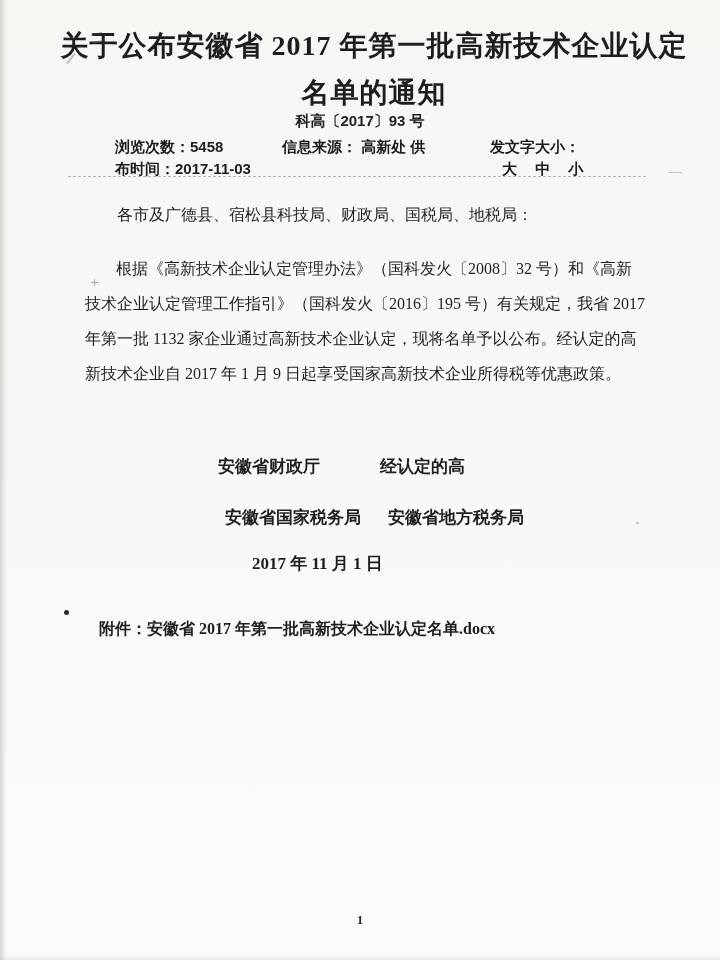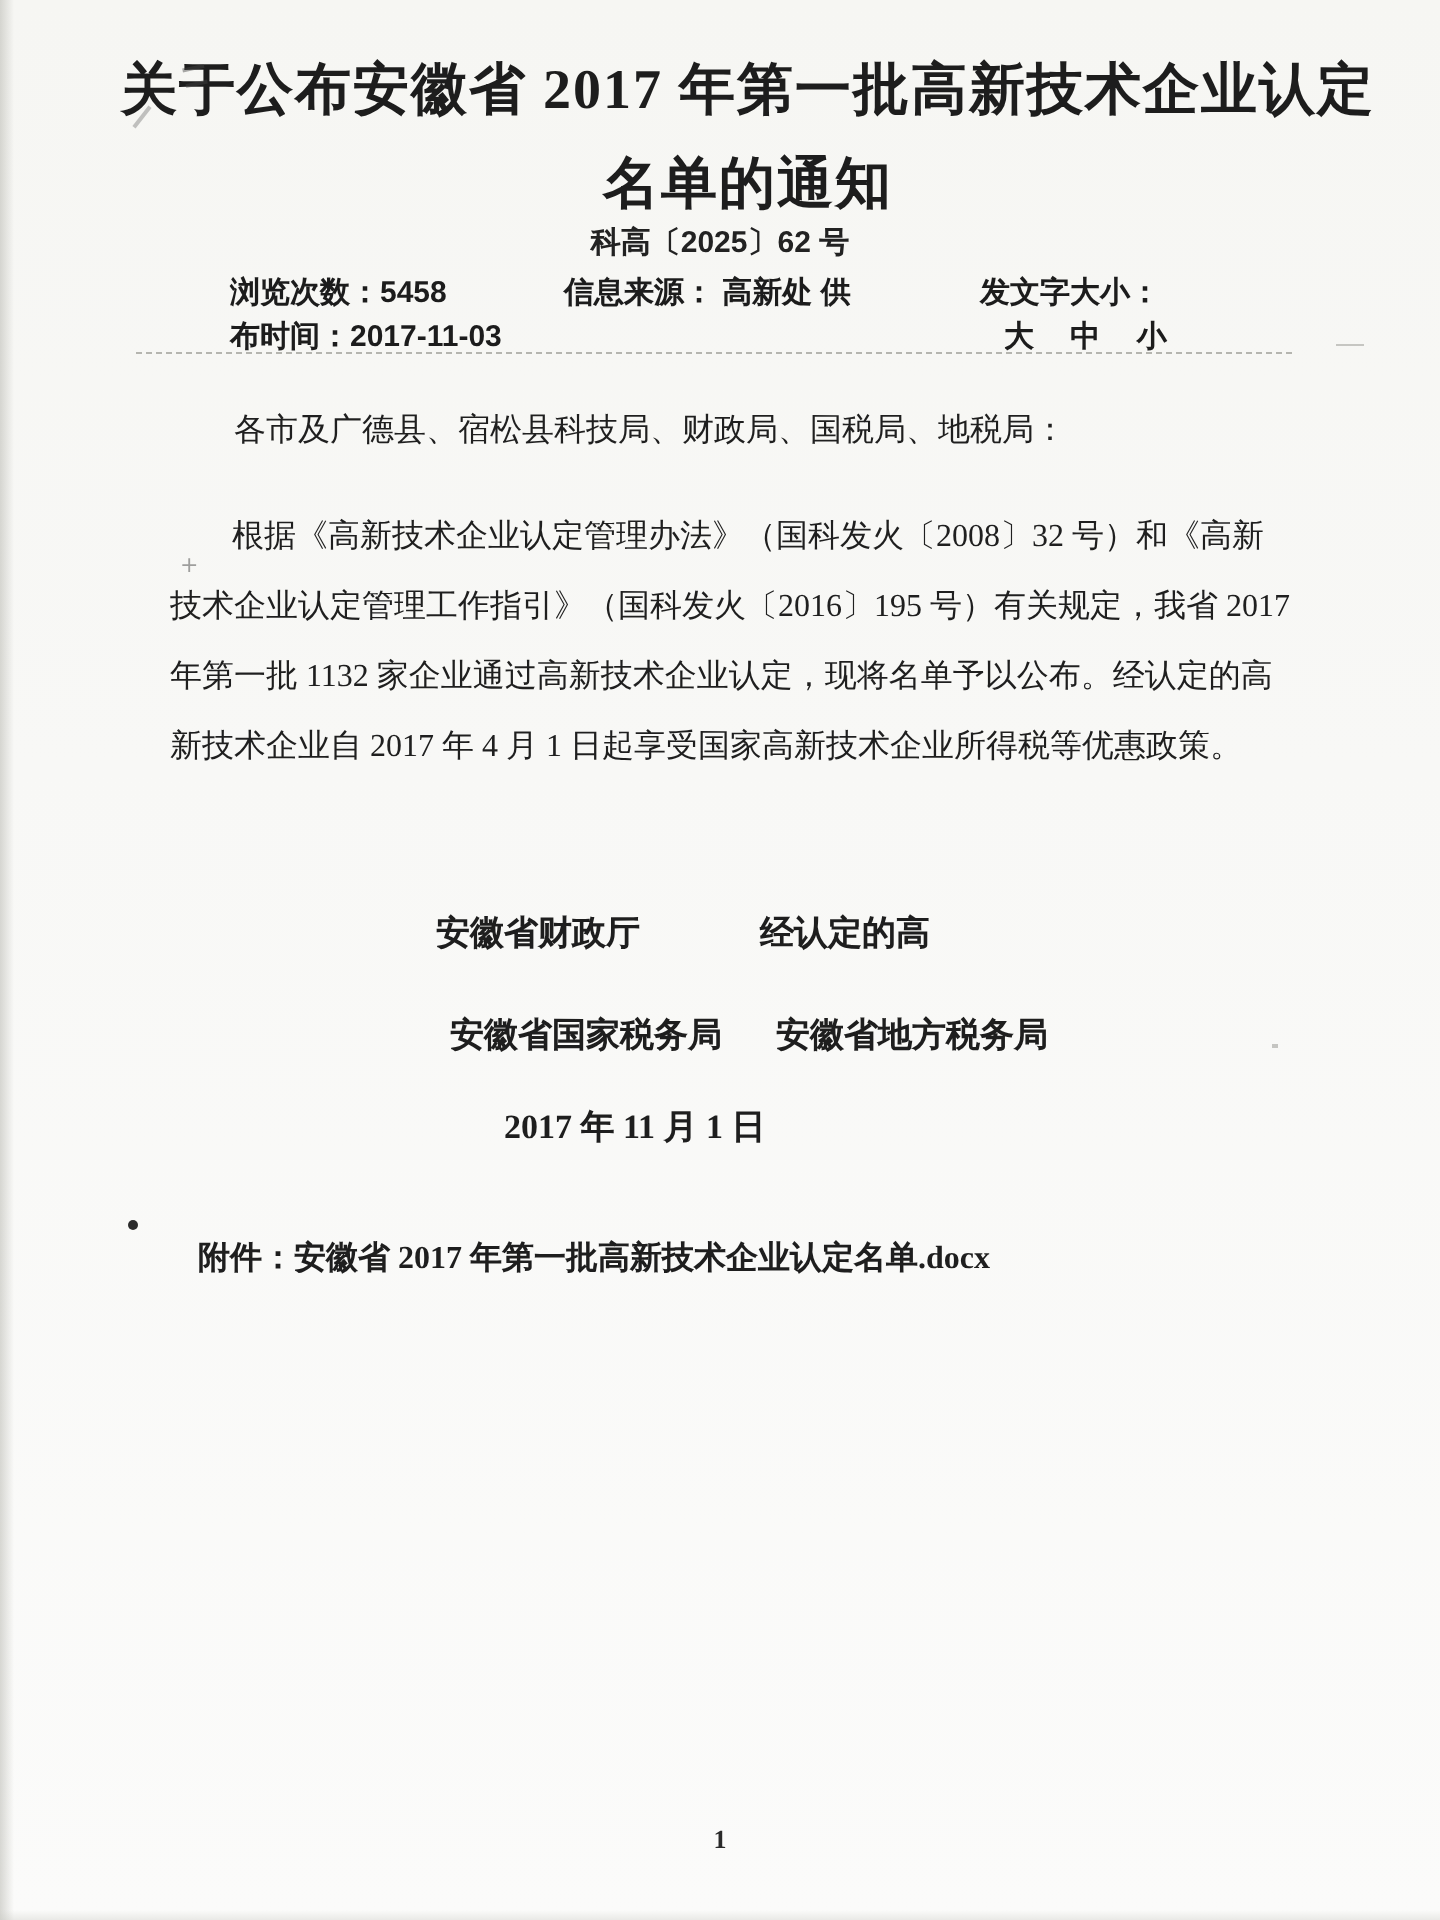--- a/index.html
+++ b/index.html
@@ -176,21 +176,21 @@
 <div class="scan-page">
 
   <div class="edge-left artifact"></div>
   <div class="edge-bottom artifact"></div>
 
   <h1 class="title">
     <span class="tline">关于公布安徽省 2017 年第一批高新技术企业认定</span>
     <span class="tline">名单的通知</span>
   </h1>
 
-  <div class="doc-number">科高〔2025〕62 号</div>
+  <div class="doc-number">科高〔2017〕93 号</div>
 
   <div class="meta-bar">
     <div class="meta-col meta-col1">
       <div>浏览次数：5458</div>
       <div>布时间：2017-11-03</div>
     </div>
     <div class="meta-col meta-col2">信息来源：  高新处  供</div>
     <div class="meta-col meta-col3">
       <div>发文字大小：</div>
       <div class="fs-options">
@@ -202,21 +202,21 @@
   </div>
 
   <div class="separator"></div>
 
   <div class="salutation">各市及广德县、宿松县科技局、财政局、国税局、地税局：</div>
 
   <div class="paragraph">
     <div class="pline indent">根据《高新技术企业认定管理办法》（国科发火〔2008〕32 号）和《高新</div>
     <div class="pline">技术企业认定管理工作指引》（国科发火〔2016〕195 号）有关规定，我省 2017</div>
     <div class="pline">年第一批 1132 家企业通过高新技术企业认定，现将名单予以公布。经认定的高</div>
-    <div class="pline">新技术企业自 2017 年 4 月 1 日起享受国家高新技术企业所得税等优惠政策。</div>
+    <div class="pline">新技术企业自 2017 年 1 月 9 日起享受国家高新技术企业所得税等优惠政策。</div>
   </div>
 
   <div class="sig sig-r1a">安徽省财政厅</div>
   <div class="sig sig-r1b">经认定的高</div>
   <div class="sig sig-r2b">安徽省地方税务局</div>
   <div class="sig sig-r2a">安徽省国家税务局</div>
   <div class="sig sig-date">2017 年 11 月 1 日</div>
 
   <div class="attach-bullet"></div>
   <div class="attach-link">附件：安徽省 2017 年第一批高新技术企业认定名单.docx</div>

